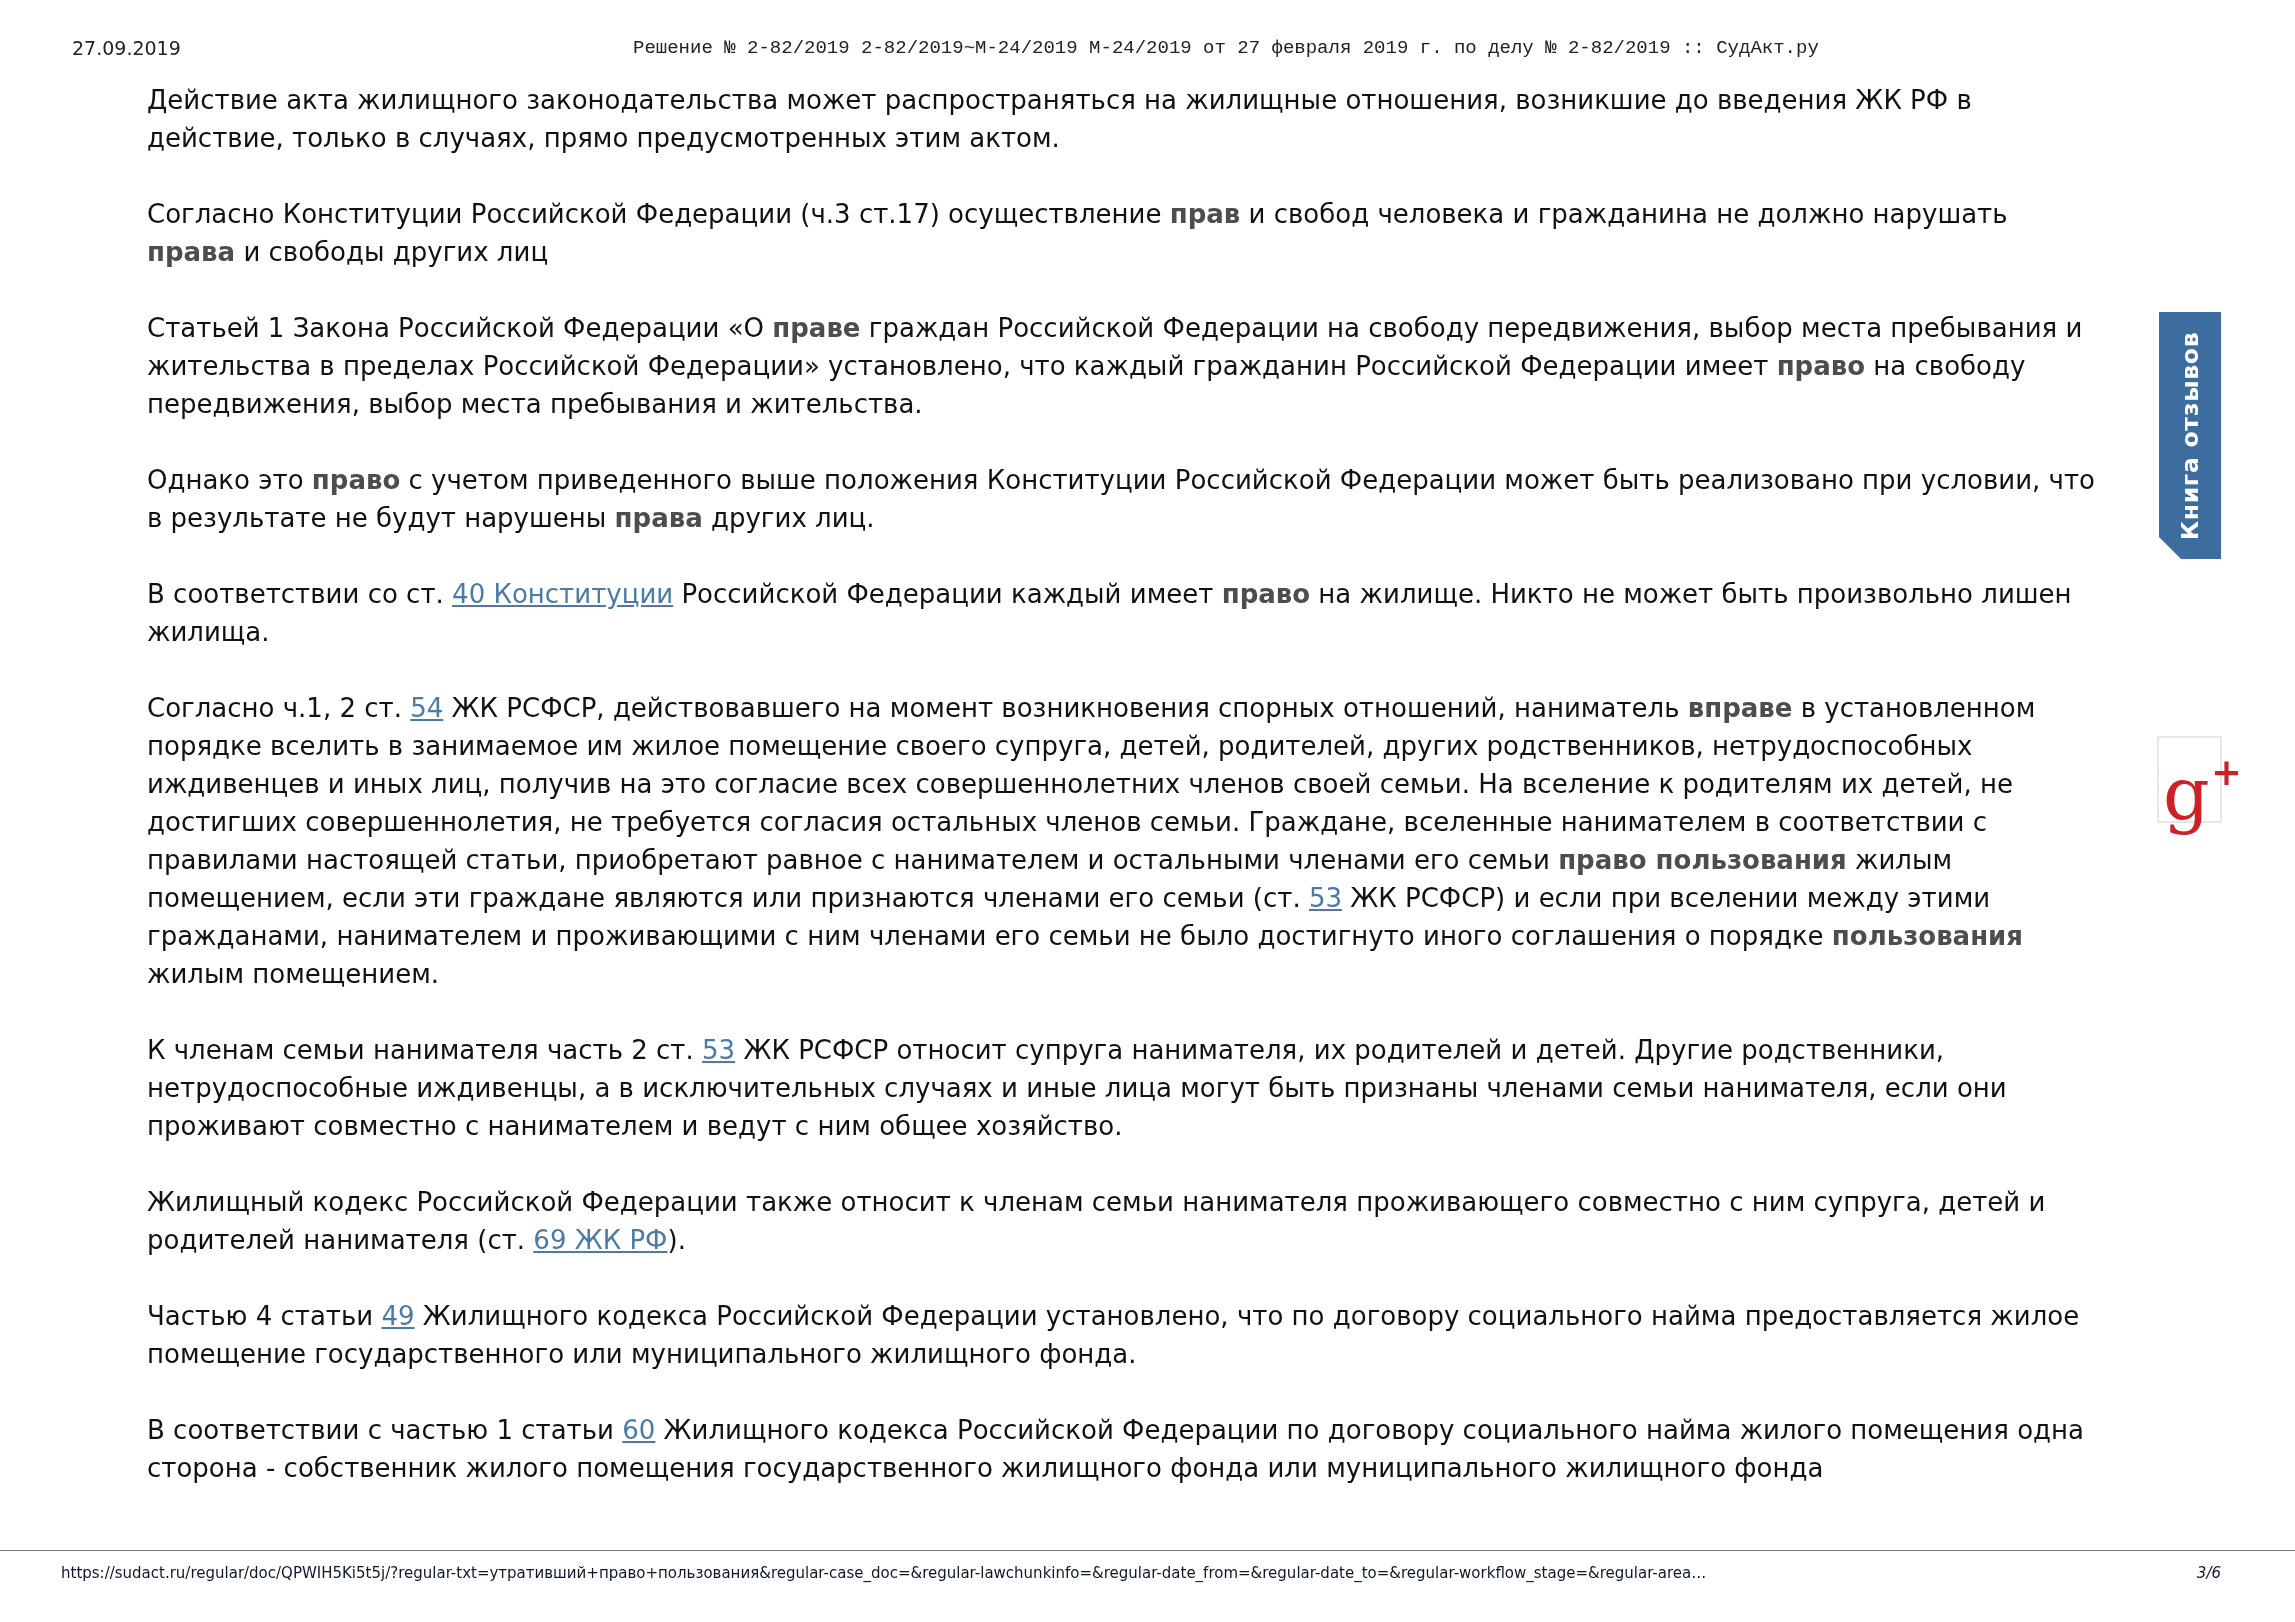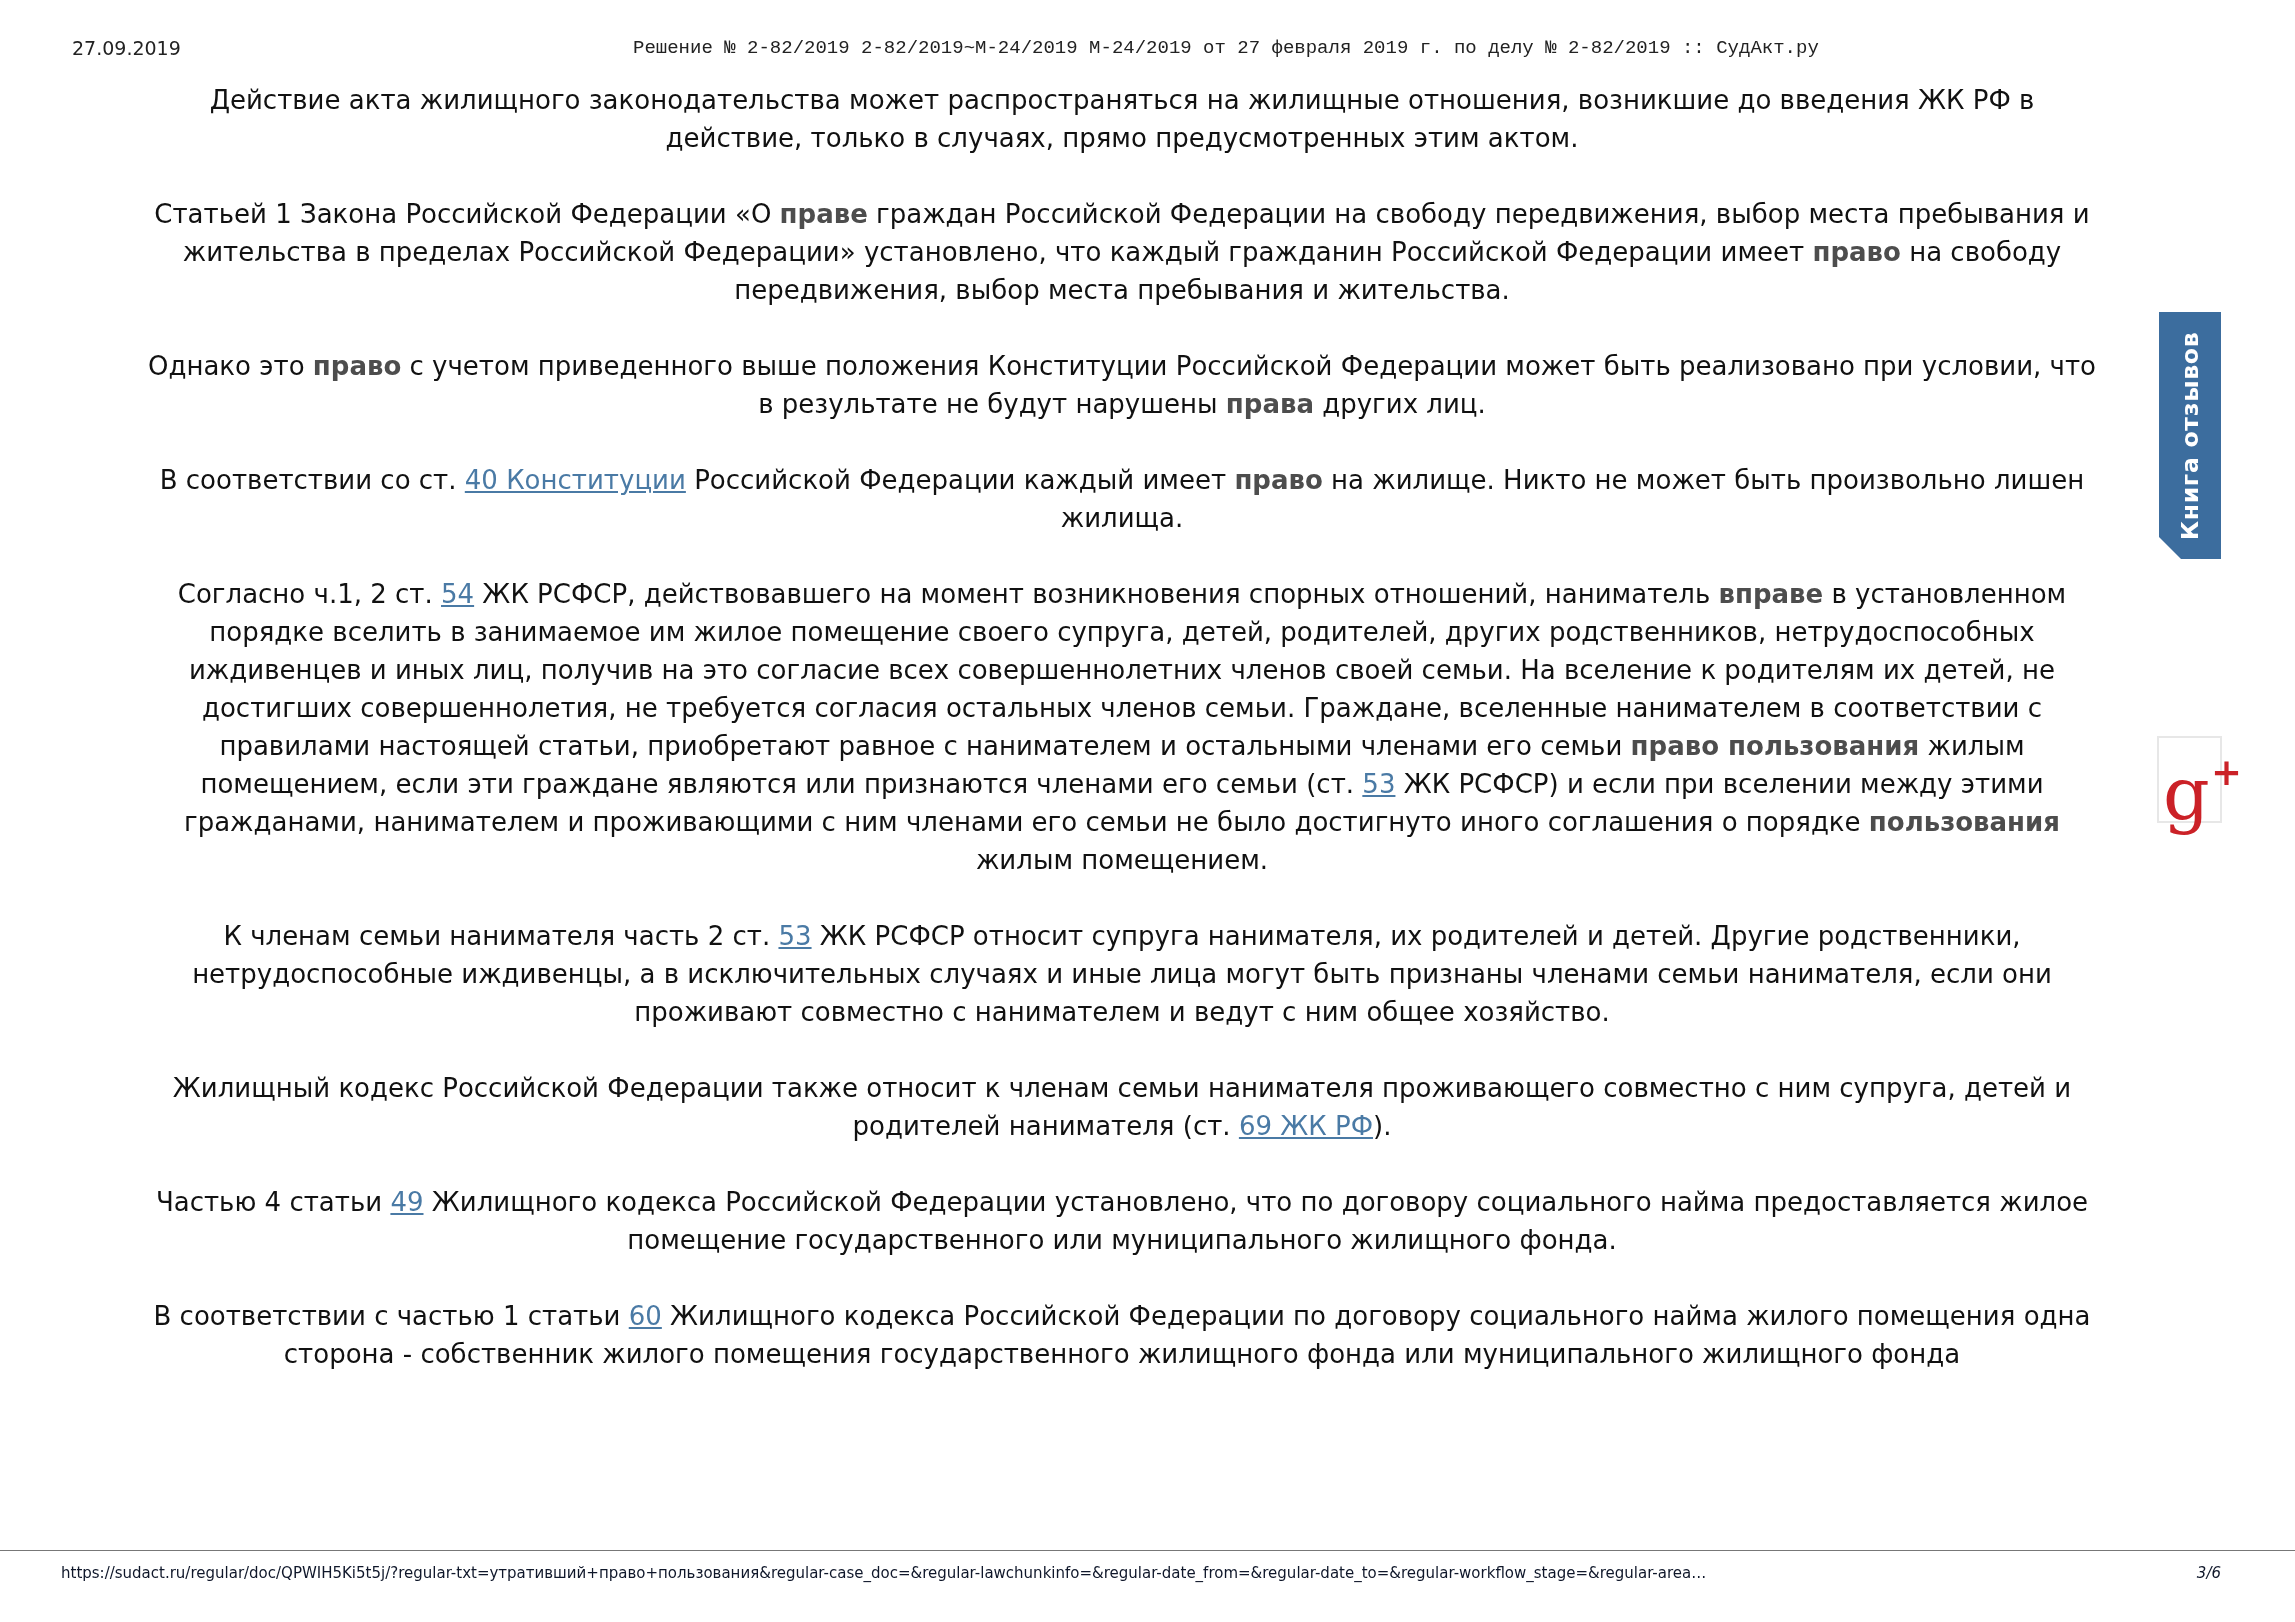--- a/index.html
+++ b/index.html
@@ -27,21 +27,21 @@
 
   
   .content {
     position: absolute;
     top: 81px;
     left: 147px;
     width: 1950px;
     font-size: 26px;
     line-height: 38px;
     color: #111;
-    text-align: center;
+    text-align: left;
   }
   .content p { margin: 0 0 38px 0; }
   .content b.hl { font-weight: 700; color: var(--highlight_gray, #4d4d4d); }
   .content a.law-link {
     color: var(--link_blue, #4a7aa5);
     text-decoration: underline;
     cursor: pointer;
   }
 
   
@@ -110,20 +110,21 @@
 </head>
 <body>
 
 <div class="print-header">
   <span class="header-date">27.09.2019</span>
   <span class="header-title">Решение № 2-82/2019 2-82/2019~М-24/2019 М-24/2019 от 27 февраля 2019 г. по делу № 2-82/2019 :: СудАкт.ру</span>
 </div>
 
 <div class="content">
   <p><span>Действие акта жилищного законодательства может распространяться на жилищные отношения, возникшие до введения ЖК РФ в действие, только в случаях, прямо предусмотренных этим актом.</span></p>
+  <p><span>Согласно Конституции Российской Федерации (ч.3 ст.17) осуществление </span><b class="hl">прав</b><span> и свобод человека и гражданина не должно нарушать </span><b class="hl">права</b><span> и свободы других лиц</span></p>
   <p><span>Статьей 1 Закона Российской Федерации «О </span><b class="hl">праве</b><span> граждан Российской Федерации на свободу передвижения, выбор места пребывания и жительства в пределах Российской Федерации» установлено, что каждый гражданин Российской Федерации имеет </span><b class="hl">право</b><span> на свободу передвижения, выбор места пребывания и жительства.</span></p>
   <p><span>Однако это </span><b class="hl">право</b><span> с учетом приведенного выше положения Конституции Российской Федерации может быть реализовано при условии, что в результате не будут нарушены </span><b class="hl">права</b><span> других лиц.</span></p>
   <p><span>В соответствии со ст. </span><a class="law-link">40 Конституции</a><span> Российской Федерации каждый имеет </span><b class="hl">право</b><span> на жилище. Никто не может быть произвольно лишен жилища.</span></p>
   <p><span>Согласно ч.1, 2 ст. </span><a class="law-link">54</a><span> ЖК РСФСР, действовавшего на момент возникновения спорных отношений, наниматель </span><b class="hl">вправе</b><span> в установленном порядке вселить в занимаемое им жилое помещение своего супруга, детей, родителей, других родственников, нетрудоспособных иждивенцев и иных лиц, получив на это согласие всех совершеннолетних членов своей семьи. На вселение к родителям их детей, не достигших совершеннолетия, не требуется согласия остальных членов семьи. Граждане, вселенные нанимателем в соответствии с правилами настоящей статьи, приобретают равное с нанимателем и остальными членами его семьи </span><b class="hl">право пользования</b><span> жилым помещением, если эти граждане являются или признаются членами его семьи (ст. </span><a class="law-link">53</a><span> ЖК РСФСР) и если при вселении между этими гражданами, нанимателем и проживающими с ним членами его семьи не было достигнуто иного соглашения о порядке </span><b class="hl">пользования</b><span> жилым помещением.</span></p>
   <p><span>К членам семьи нанимателя часть 2 ст. </span><a class="law-link">53</a><span> ЖК РСФСР относит супруга нанимателя, их родителей и детей. Другие родственники, нетрудоспособные иждивенцы, а в исключительных случаях и иные лица могут быть признаны членами семьи нанимателя, если они проживают совместно с нанимателем и ведут с ним общее хозяйство.</span></p>
   <p><span>Жилищный кодекс Российской Федерации также относит к членам семьи нанимателя проживающего совместно с ним супруга, детей и родителей нанимателя (ст. </span><a class="law-link">69 ЖК РФ</a><span>).</span></p>
   <p><span>Частью 4 статьи </span><a class="law-link">49</a><span> Жилищного кодекса Российской Федерации установлено, что по договору социального найма предоставляется жилое помещение государственного или муниципального жилищного фонда.</span></p>
   <p><span>В соответствии с частью 1 статьи </span><a class="law-link">60</a><span> Жилищного кодекса Российской Федерации по договору социального найма жилого помещения одна сторона - собственник жилого помещения государственного жилищного фонда или муниципального жилищного фонда</span></p>
 </div>
 

